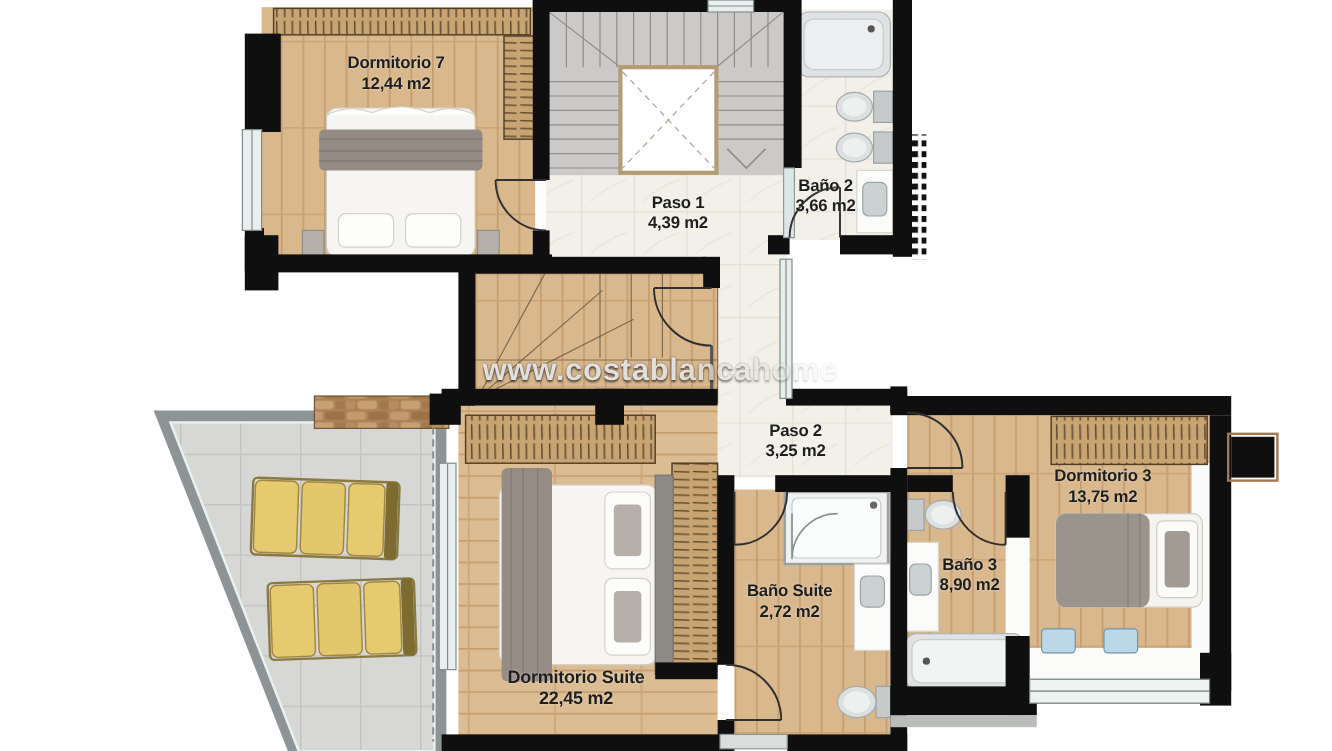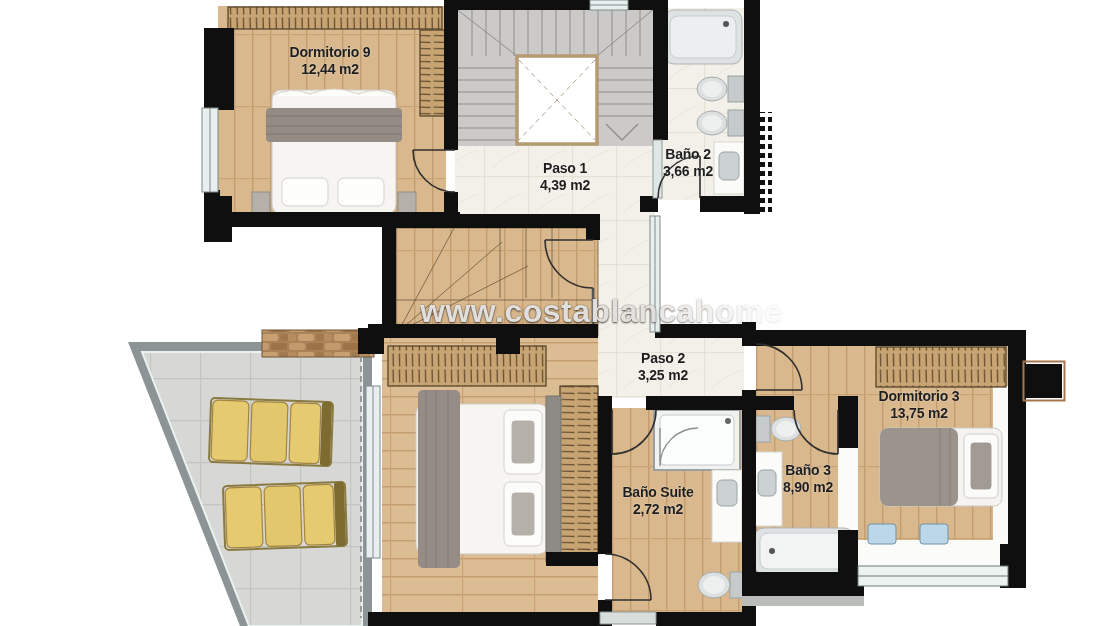--- a/index.html
+++ b/index.html
@@ -5,21 +5,21 @@
   html,body{margin:0;padding:0;background:#fff;}
   .stage{position:relative;width:1110px;height:626px;background:#ffffff;overflow:hidden;
          font-family:"Liberation Sans",sans-serif;}
   .stage svg{position:absolute;left:0;top:0;}
   .room-label{position:absolute;left:var(--x);top:var(--y);transform:translateX(-50%);
               text-align:center;font-weight:bold;font-size:14px;line-height:1.18;
               color:#1e1e1e;white-space:nowrap;letter-spacing:-0.2px;
               text-shadow:0 0 2px rgba(255,255,255,.55);}
   .room-label.big{font-size:15px;}
   .rl-name,.rl-area{display:block;}
-  .watermark{position:absolute;left:420px;top:293px;font-weight:bold;font-size:32px;
+  .watermark{position:absolute;left:402px;top:293px;font-weight:bold;font-size:26px;
              letter-spacing:.5px;color:rgba(255,255,255,.85);white-space:nowrap;
              text-shadow:0 1px 2px rgba(55,45,35,.85),0 0 1px rgba(40,30,20,.9);
              -webkit-mask-image:linear-gradient(90deg,#000 55%,rgba(0,0,0,.12) 96%);
              mask-image:linear-gradient(90deg,#000 55%,rgba(0,0,0,.12) 96%);}
 </style>
 </head>
 <body>
 
 <div class="stage">
 <svg width="1110" height="626" viewBox="0 0 1110 626">
@@ -286,21 +286,21 @@
     <path d="M593 288 A48 48 0 0 1 545 240 M593 240 L545 240"></path>
     <path d="M658 198 A42 42 0 0 1 700 156 M700 198 L700 156"></path>
     <path d="M756 344 A46 46 0 0 1 802 390 M756 390 L802 390"></path>
     <path d="M656 410 A44 44 0 0 1 612 454 M612 410 L612 454"></path>
     <path d="M605 554 A46 46 0 0 1 651 600 M605 600 L651 600"></path>
     <path d="M794 410 A44 44 0 0 0 838 454 M838 410 L838 454"></path>
   </g>
 </svg>
 
   <div class="room-label" style="--x:330px;--y:44px">
-    <span class="rl-name">Dormitorio 9</span>
+    <span class="rl-name">Dormitorio 7</span>
     <span class="rl-area">12,44 m2</span>
   </div>
   <div class="room-label" style="--x:565px;--y:160px">
     <span class="rl-name">Paso 1</span>
     <span class="rl-area">4,39 m2</span>
   </div>
   <div class="room-label" style="--x:688px;--y:146px">
     <span class="rl-name">Baño 2</span>
     <span class="rl-area">3,66 m2</span>
   </div>
@@ -313,15 +313,19 @@
     <span class="rl-area">13,75 m2</span>
   </div>
   <div class="room-label" style="--x:658px;--y:484px">
     <span class="rl-name">Baño Suite</span>
     <span class="rl-area">2,72 m2</span>
   </div>
   <div class="room-label" style="--x:808px;--y:462px">
     <span class="rl-name">Baño 3</span>
     <span class="rl-area">8,90 m2</span>
   </div>
+  <div class="room-label big" style="--x:480px;--y:556px">
+    <span class="rl-name">Dormitorio Suite</span>
+    <span class="rl-area">22,45 m2</span>
+  </div>
 
   <div class="watermark">www.costablancahome</div>
 </div>
 
 </body></html>

